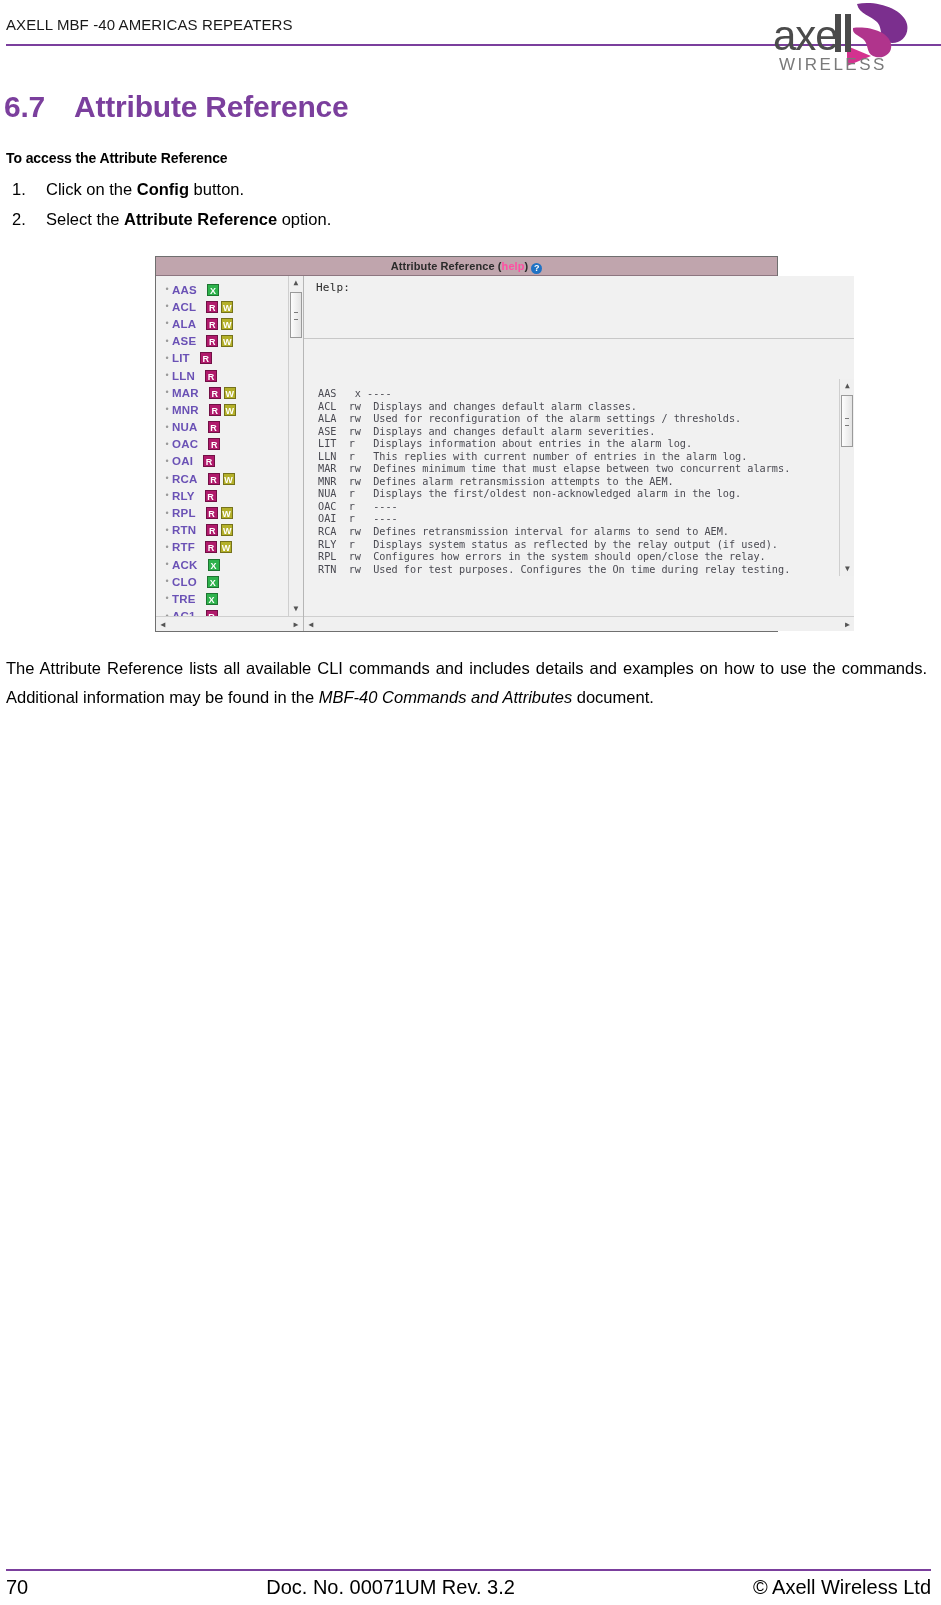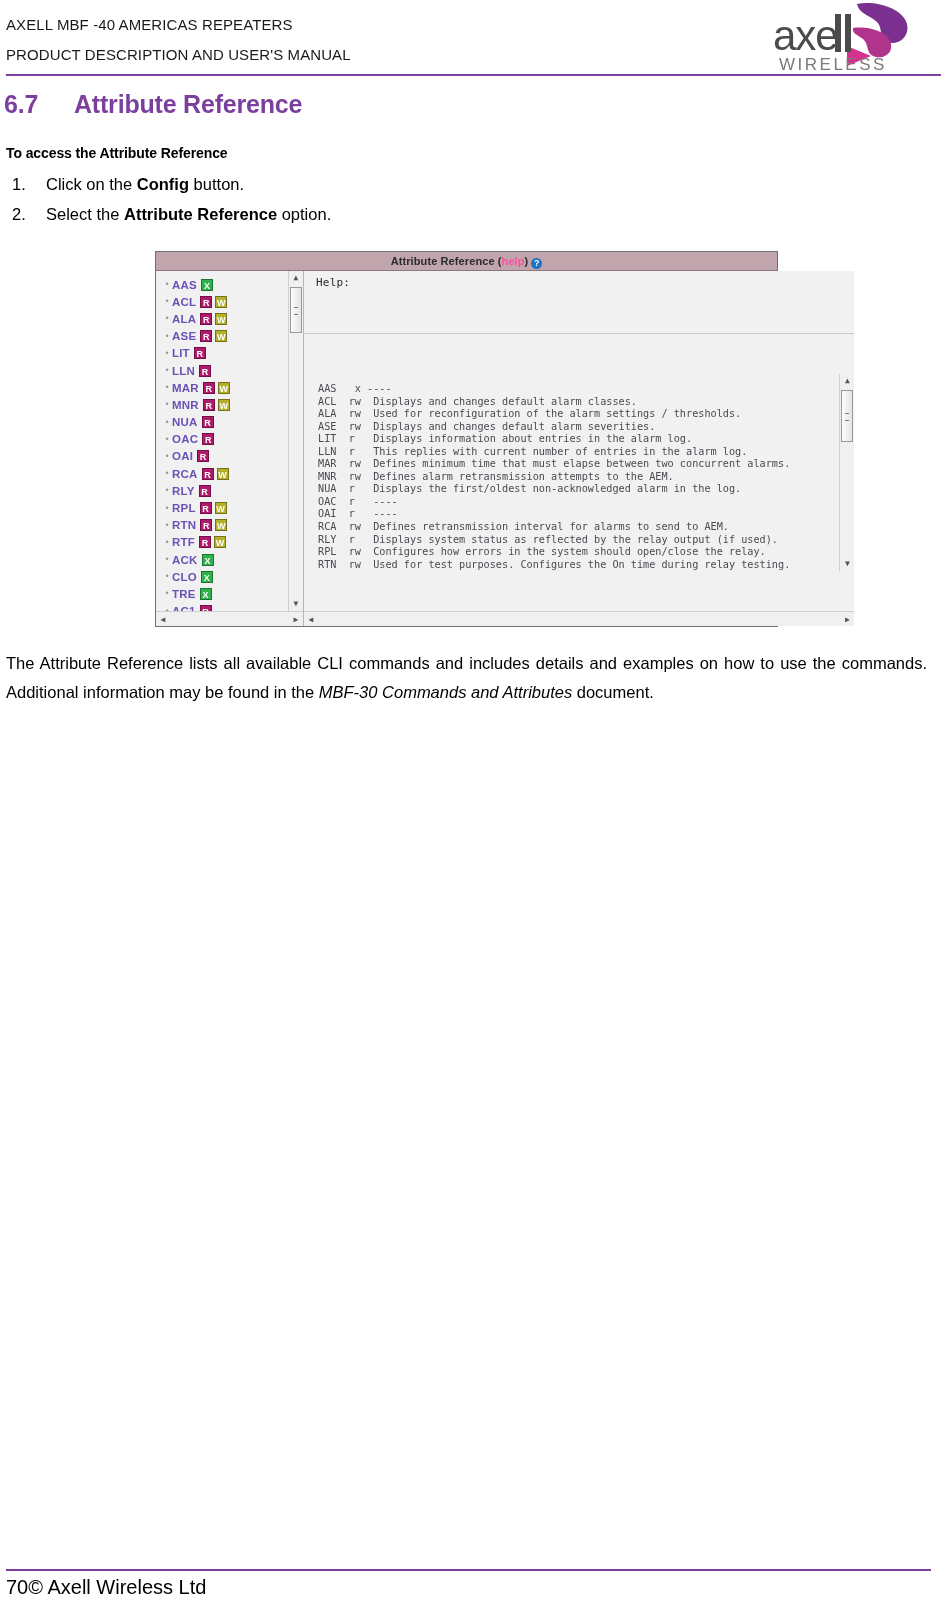--- a/index.html
+++ b/index.html
@@ -38,21 +38,21 @@
     border-bottom: 2px solid #7b3f9d;
     margin: 4px 0 0 0;
   }
 
   
   .section-heading {
     display: flex;
     align-items: baseline;
     padding: 10px 0 4px 4px;
     color: #7b3f9d;
-    font-size: 25px;
+    font-size: 30px;
     font-weight: bold;
     letter-spacing: -0.2px;
   }
   .section-num { width: 70px; flex: 0 0 70px; }
 
   
   .content { padding: 0 14px 0 6px; }
   .subhead {
     font-size: 14px;
     font-weight: bold;
@@ -167,21 +167,21 @@
     color: #9a9a9a;
     font-size: 9px;
     line-height: 1;
     text-align: center;
   }
   .attr-name {
     color: #6a51b5;
     font-size: 11.5px;
     font-weight: bold;
     letter-spacing: 0.2px;
-    margin-right: 4px;
+    margin-right: 10px;
   }
   .badge {
     display: inline-block;
     width: 12px;
     height: 12px;
     line-height: 12px;
     text-align: center;
     font-size: 9px;
     font-weight: bold;
     color: #ffffff;
@@ -306,21 +306,20 @@
   }
   .footer-left { flex: 0 0 auto; }
   .footer-mid { flex: 1; text-align: center; }
   .footer-right { flex: 0 0 auto; }
 </style>
 </head>
 <body>
 
 <div class="page-header">
   <div class="hdr-line">AXELL MBF -40 AMERICAS REPEATERS</div>
-  <div class="hdr-line">PRODUCT DESCRIPTION AND USER'S MANUAL</div>
 
   <div class="logo">
     <svg viewBox="0 0 210 74" width="210" height="74">
       <path d="M150 2 C168 -2 196 6 200 22 C203 36 190 44 180 40 C172 37 176 26 170 20 C164 14 152 12 150 2 Z" fill="#7b2f8e"></path>
       <path d="M146 26 C162 24 182 30 184 42 C186 53 174 58 166 54 C159 51 162 42 156 37 C151 33 145 32 146 26 Z" fill="#b0348c"></path>
       <path d="M140 44 L140 64 L164 54 Z" fill="#d4328f"></path>
       <text x="66" y="48" font-family="'Liberation Sans',sans-serif" font-size="42" fill="#4b4b4b" letter-spacing="-1">axe</text>
       <rect x="128" y="12" width="6" height="38" fill="#4b4b4b"></rect>
       <rect x="138" y="12" width="6" height="38" fill="#4b4b4b"></rect>
       <text x="72" y="68" font-family="'Liberation Sans',sans-serif" font-size="17" fill="#7a7a7a" letter-spacing="2.5">WIRELESS</text>
@@ -526,23 +525,24 @@
           <div class="hscroll">
             <div class="arrow-l">◀</div>
             <div class="arrow-r">▶</div>
           </div>
         </div>
 
       </div>
     </div>
   </div>
 
-  <p class="para"><span>The Attribute Reference lists all available CLI commands and includes details and examples on how to use the commands. Additional information may be found in the </span><i>MBF-30 Commands and Attributes</i><span> document.</span></p>
+  <p class="para"><span>The Attribute Reference lists all available CLI commands and includes details and examples on how to use the commands. Additional information may be found in the </span><i>MBF-40 Commands and Attributes</i><span> document.</span></p>
 
 </div>
 
 <div class="page-footer">
   <div class="footer-rule"></div>
   <div class="footer-row">
     <span class="footer-left">70</span>
+    <span class="footer-mid">Doc. No. 00071UM Rev. 3.2</span>
     <span class="footer-right">© Axell Wireless Ltd</span>
   </div>
 </div>
 
 </body></html>

